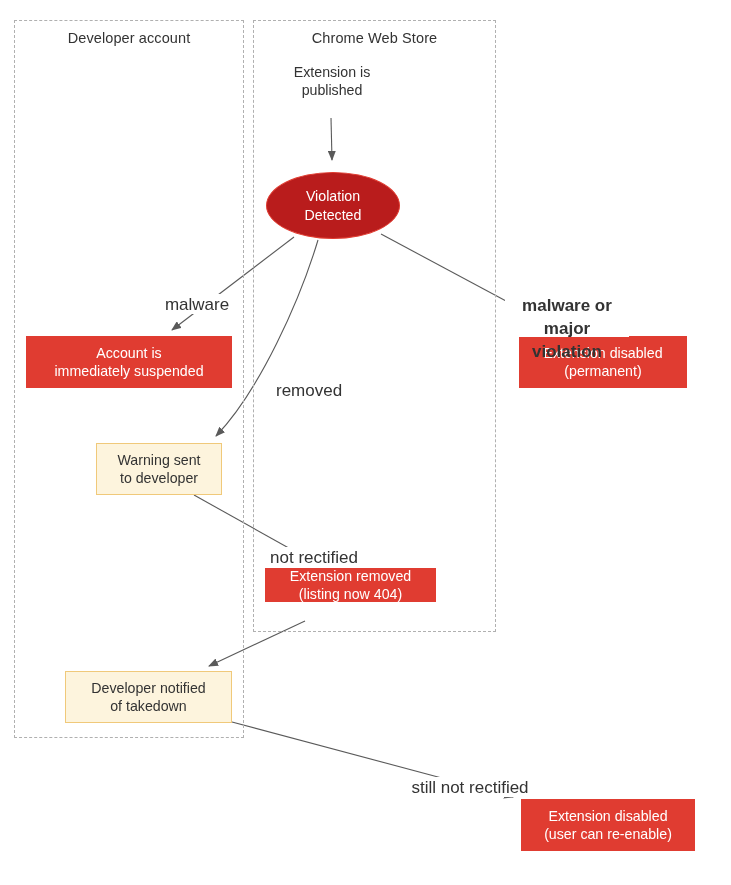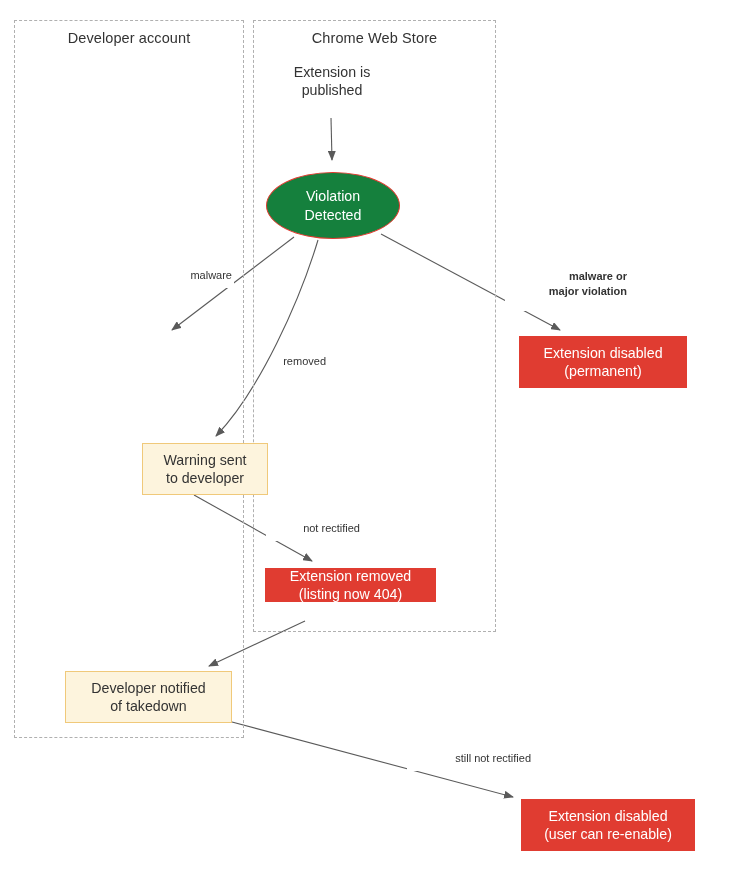--- a/index.html
+++ b/index.html
@@ -61,42 +61,43 @@
     background: #e03c31;
     border: 1px solid #e03c31;
     color: #ffffff;
   }
   .node-cream {
     background: #fdf4dd;
     border: 1px solid #f0c97a;
     color: #333333;
   }
   .node-ellipse {
-    background: #15803d;
+    background: #b91c1c;
     border: 1px solid #e03c31;
     color: #ffffff;
     border-radius: 50%;
   }
   .node-plain {
     background: transparent;
     border: none;
     color: #333333;
   }
 
   
   .edge-label {
     position: absolute;
-    font-size: 11px;
+    font-size: 17px;
     color: #333333;
     background: #ffffff;
-    text-align: right;
+    text-align: center;
     line-height: 1.35;
     white-space: pre-line;
     padding: 0 2px;
     box-sizing: border-box;
+    margin-top: 26px;
   }
 </style>
 </head>
 <body>
 
 <div id="diagram-root">
 
   <svg id="edge-layer" viewBox="0 0 731 885" width="731" height="885" xmlns="http://www.w3.org/2000/svg">
     <defs>
       <marker id="arrowhead" markerWidth="10" markerHeight="8" refX="9" refY="4" orient="auto" markerUnits="userSpaceOnUse">
@@ -127,25 +128,27 @@
     <div class="lane-title">Chrome Web Store</div>
   </div>
 
 
   <div class="node node-plain" style="left:262px; top:57px; width:140px; height:48px;">Extension is
 published</div>
 
   <div class="node node-ellipse" style="left:266px; top:172px; width:134px; height:67px;">Violation
 Detected</div>
 
+  <div class="node node-red" style="left:26px; top:336px; width:206px; height:52px;">Account is
+immediately suspended</div>
 
   <div class="node node-red" style="left:519px; top:336px; width:168px; height:52px;">Extension disabled
 (permanent)</div>
 
-  <div class="node node-cream" style="left:96px; top:443px; width:126px; height:52px;margin-left:46px;">Warning sent
+  <div class="node node-cream" style="left:96px; top:443px; width:126px; height:52px;">Warning sent
 to developer</div>
 
   <div class="node node-red" style="left:265px; top:568px; width:171px; height:34px;">Extension removed
 (listing now 404)</div>
 
   <div class="node node-cream" style="left:65px; top:671px; width:167px; height:52px;">Developer notified
 of takedown</div>
 
   <div class="node node-red" style="left:521px; top:799px; width:174px; height:52px;">Extension disabled
 (user can re-enable)</div>

